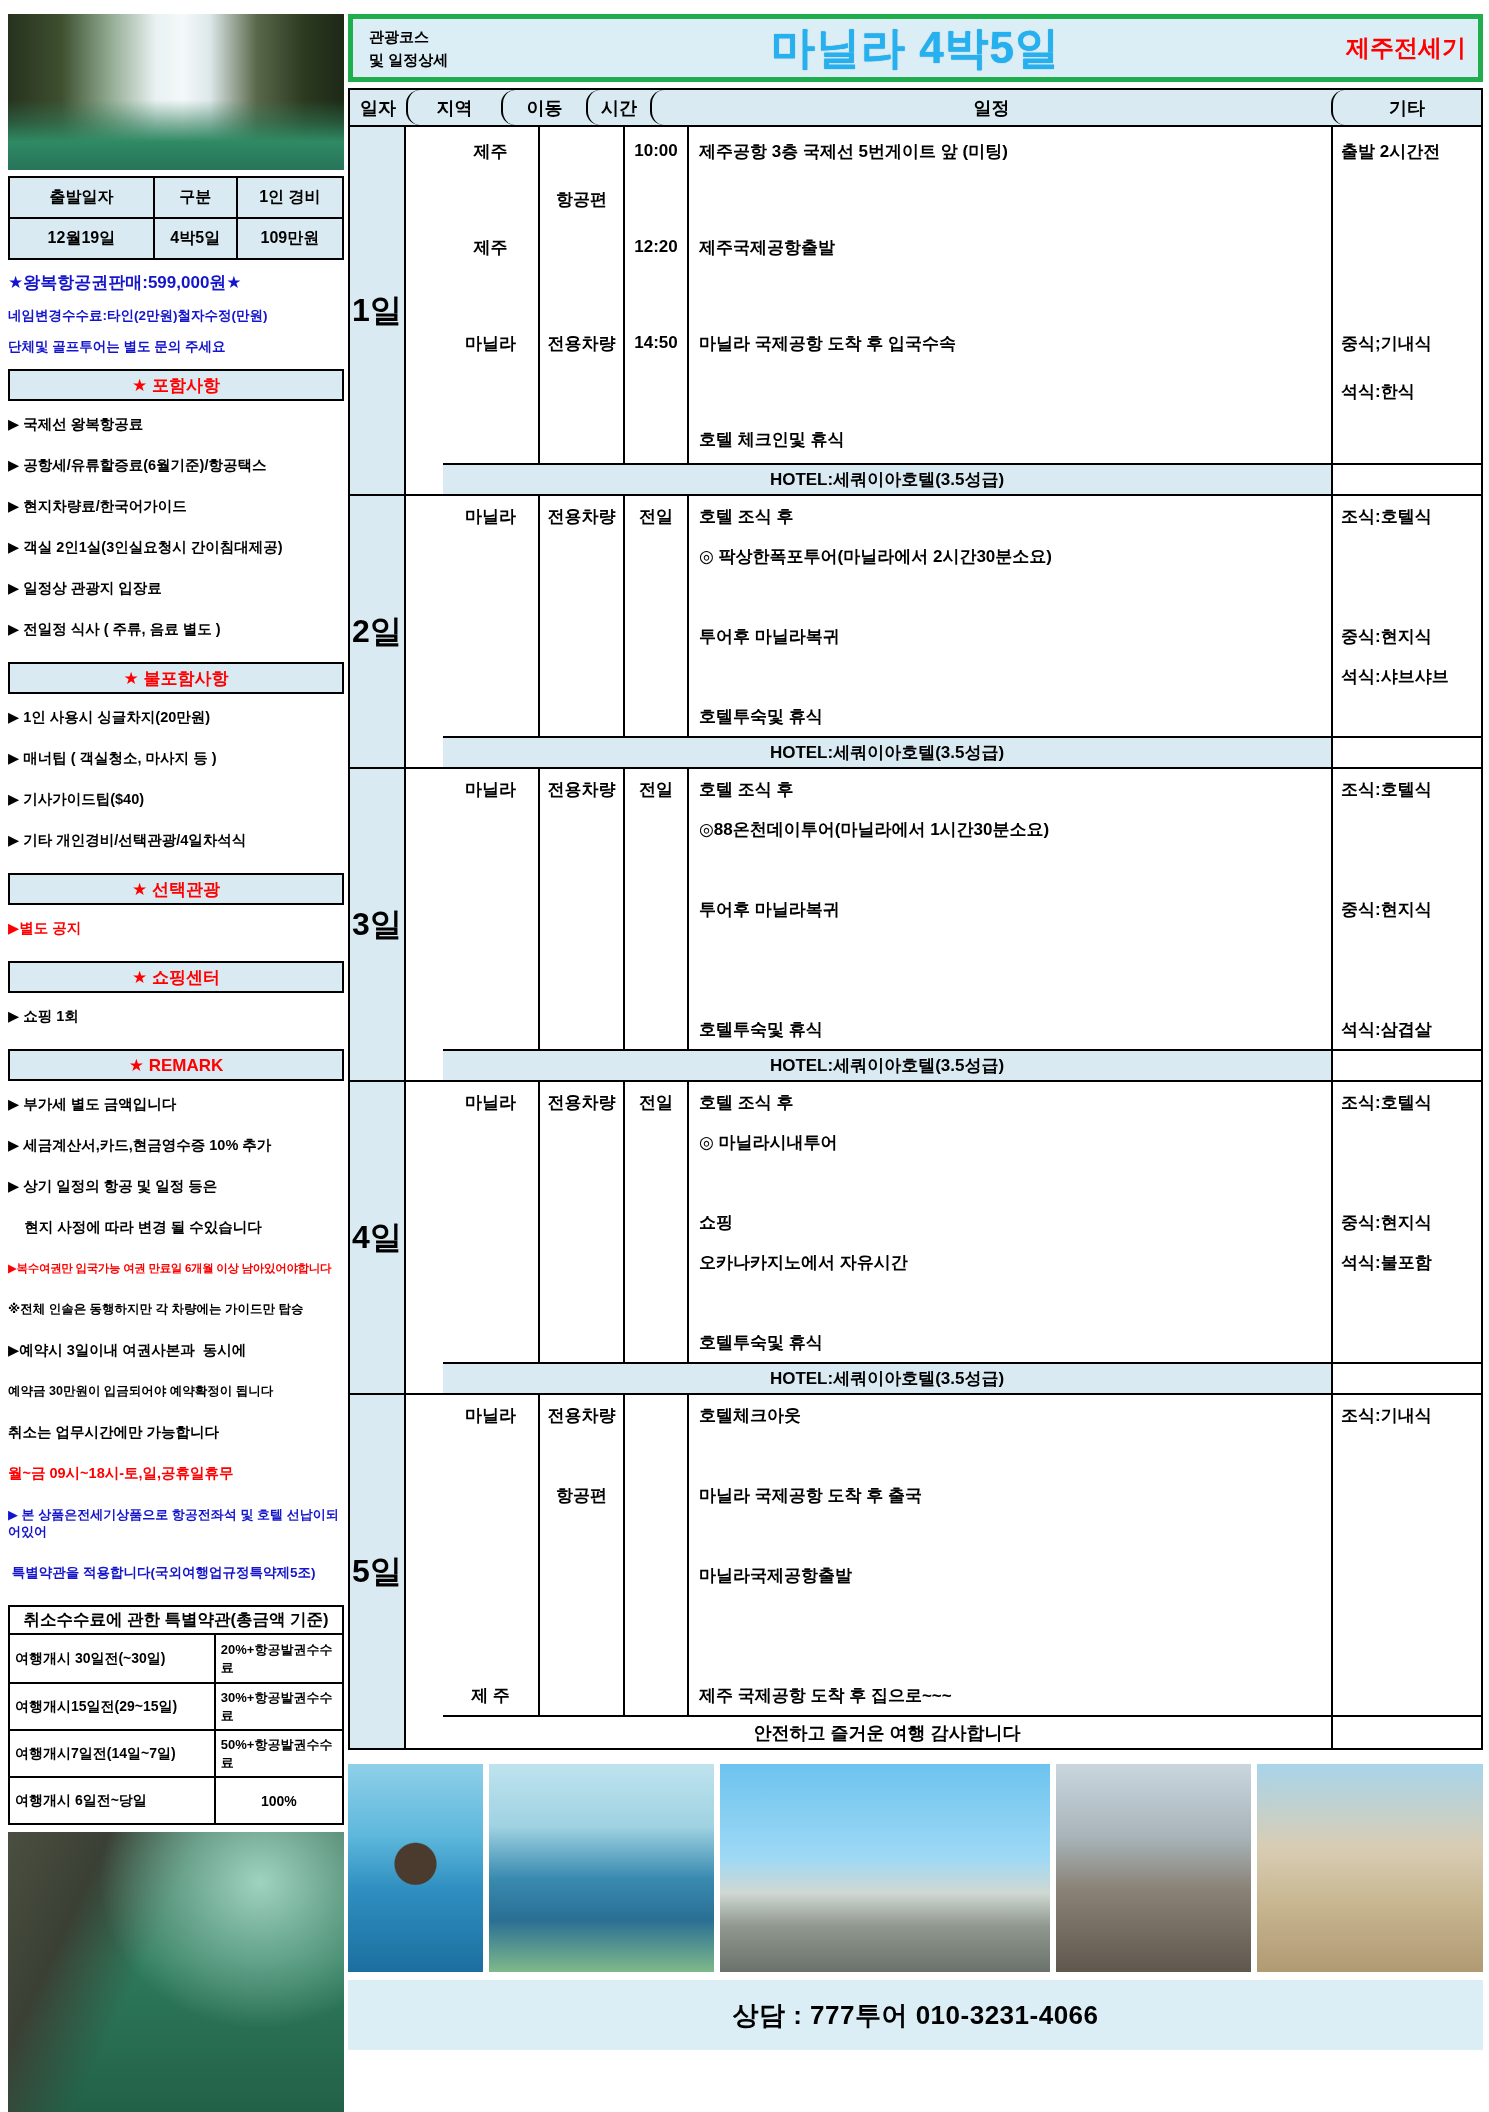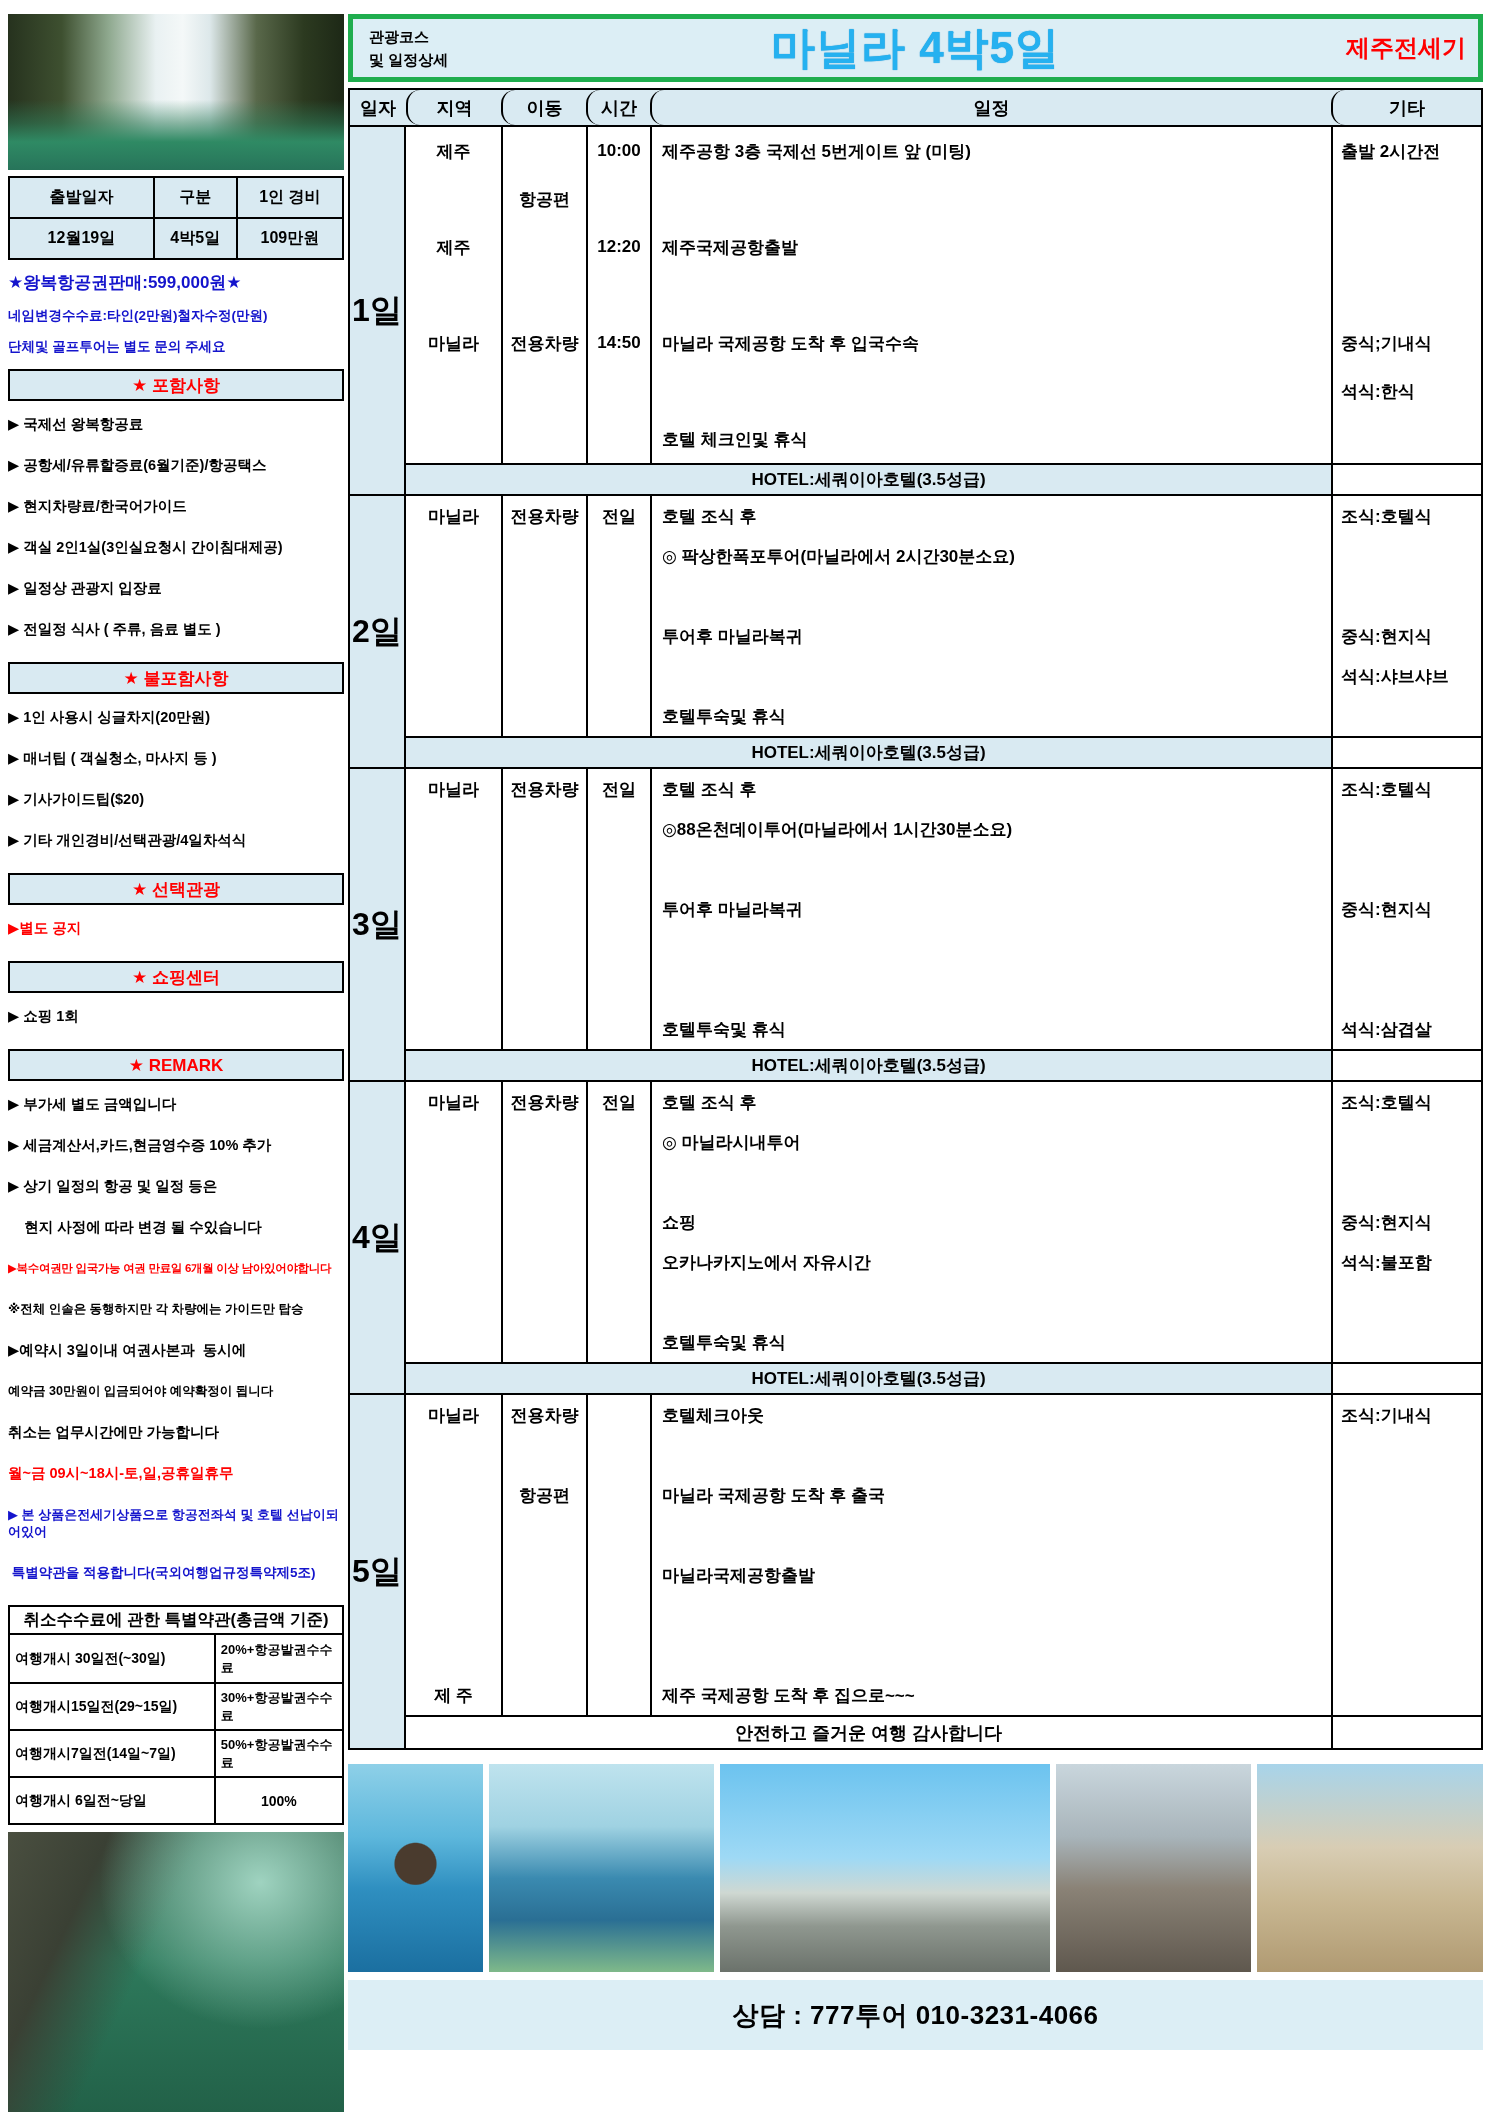--- a/index.html
+++ b/index.html
@@ -58,21 +58,21 @@
 .sh + .sh{border-left:2px solid #000;}
 .c-day{width:56px;}
 .c-region{width:95px;}
 .c-move{width:85px;}
 .c-time{width:64px;}
 .c-desc{flex:1;}
 .c-etc{width:150px;}
 .day{display:flex;}
 .day + .day{border-top:2px solid #000;}
 .day-label{width:56px;background:#d9eaf2;display:flex;align-items:center;justify-content:center;font-size:32px;border-right:2px solid #000;}
-.day-body{flex:1;display:flex;flex-direction:column;}
+.day-body{flex:1;display:flex;flex-direction:column;padding-left:37px;}
 .drow{display:flex;}
 .rh48 .drow{min-height:48px;}
 .rh40 .drow{min-height:40px;}
 .dc{display:flex;align-items:center;font-size:17px;}
 .dc.c-region,.dc.c-move,.dc.c-time{justify-content:center;text-align:center;}
 .dc + .dc{border-left:2px solid #000;}
 .dc.c-desc{padding-left:10px;}
 .dc.c-etc{padding-left:8px;}
 .hotel-row,.closing-row{display:flex;border-top:2px solid #000;min-height:31px;}
 .hotel-span{flex:1;background:#d9eaf2;display:flex;align-items:center;justify-content:center;font-size:17px;}
@@ -140,21 +140,21 @@
         <div class="sec-h">★ 포함사항</div>
         <div class="item ">▶ 국제선 왕복항공료</div>
         <div class="item ">▶ 공항세/유류할증료(6월기준)/항공택스</div>
         <div class="item ">▶ 현지차량료/한국어가이드</div>
         <div class="item ">▶ 객실 2인1실(3인실요청시 간이침대제공)</div>
         <div class="item ">▶ 일정상 관광지 입장료</div>
         <div class="item ">▶ 전일정 식사 ( 주류, 음료 별도 )</div>
         <div class="sec-h">★ 불포함사항</div>
         <div class="item ">▶ 1인 사용시 싱글차지(20만원)</div>
         <div class="item ">▶ 매너팁 ( 객실청소, 마사지 등 )</div>
-        <div class="item ">▶ 기사가이드팁($20)</div>
+        <div class="item ">▶ 기사가이드팁($40)</div>
         <div class="item ">▶ 기타 개인경비/선택관광/4일차석식</div>
         <div class="sec-h">★ 선택관광</div>
         <div class="item red">▶별도 공지</div>
         <div class="sec-h">★ 쇼핑센터</div>
         <div class="item ">▶ 쇼핑 1회</div>
         <div class="sec-h">★ REMARK</div>
         <div class="item ">▶ 부가세 별도 금액입니다</div>
         <div class="item ">▶ 세금계산서,카드,현금영수증 10% 추가</div>
         <div class="item ">▶ 상기 일정의 항공 및 일정 등은</div>
         <div class="item ">    현지 사정에 따라 변경 될 수있습니다</div>

